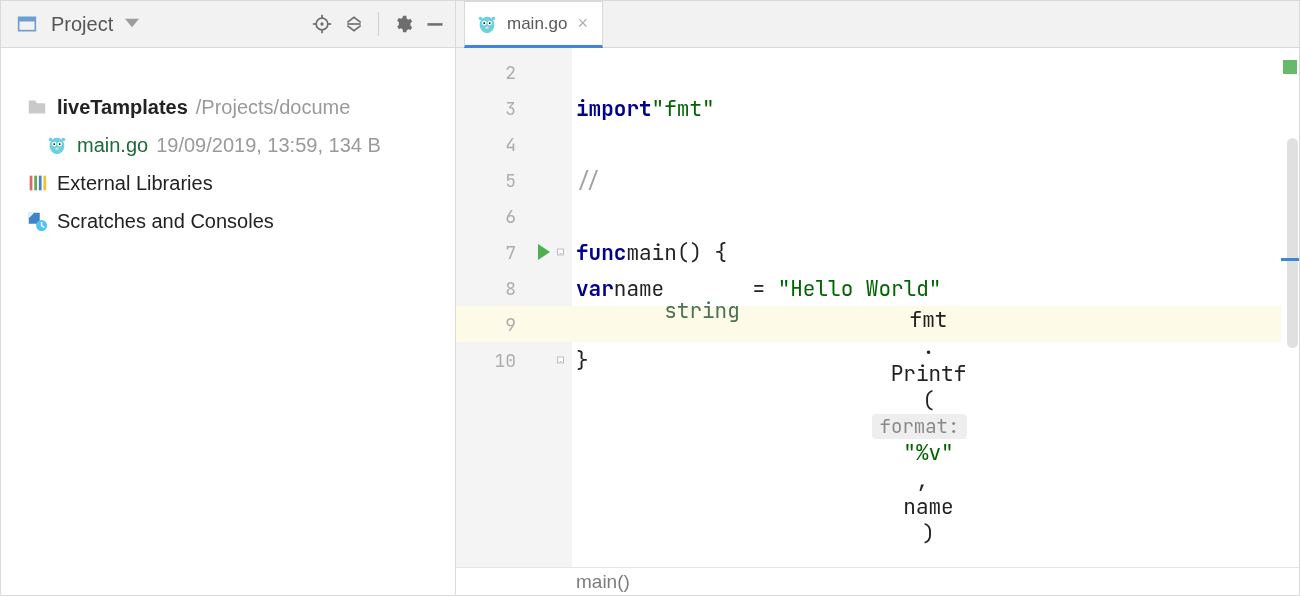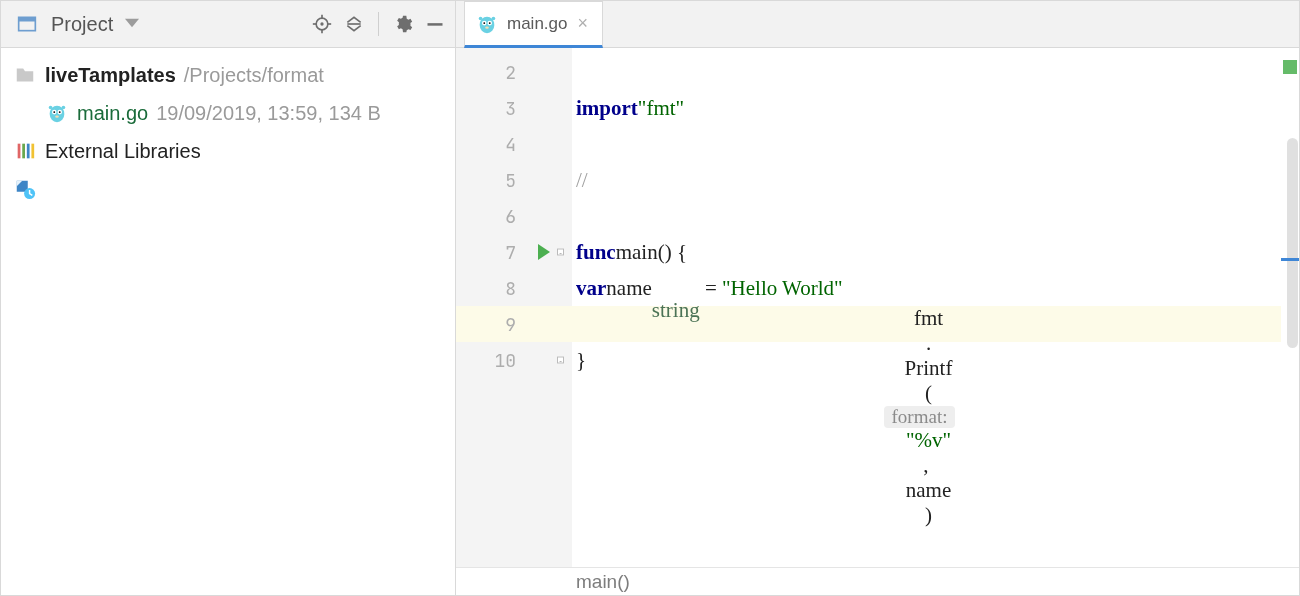--- a/index.html
+++ b/index.html
@@ -19,20 +19,21 @@
     border: 1px solid #d9d9d9;
   }
   
   .left {
     width: 455px;
     flex: 0 0 455px;
     border-right: 1px solid #d9d9d9;
     display: flex;
     flex-direction: column;
     background: #fff;
+    gap: 32px;
   }
   .project-toolbar {
     height: 47px;
     border-bottom: 1px solid #d9d9d9;
     display: flex;
     align-items: center;
     background: #f2f2f2;
     padding: 0 6px 0 12px;
     gap: 4px;
   }
@@ -81,21 +82,21 @@
     padding-top: 8px;
     font-size: 20px;
     line-height: 38px;
     white-space: nowrap;
     overflow: hidden;
   }
   .tree-row {
     display: flex;
     align-items: center;
     height: 38px;
-    padding-left: 12px;
+    padding-left: 24px;
     gap: 8px;
     cursor: pointer;
   }
   .tree-row .muted { color: #9a9a9a; }
   .file-row { padding-left: 44px; }
   .tree-icon {
     width: 24px; height: 24px;
     display: inline-flex;
     align-items: center;
     justify-content: center;
@@ -192,21 +193,20 @@
     font-size: 21px;
     color: #222;
     position: relative;
   }
   .code-line {
     height: 36px;
     display: flex;
     align-items: center;
     padding-left: 4px;
     white-space: pre;
-    font-family: Liberation Serif, serif;
   }
   .hl-line { background: #fdfbe8; flex-direction: column; }
   .kw { color: #00008b; font-weight: 600; }
   .str { color: #006400; }
   .comment-sl { color: #a0a0a0; }
   .todo { color: #0790c3; font-style: italic; }
   .type { color: #4b7355; margin-top: 44px; }
   .ident { color: #222; }
   .paren { color: #222; }
   .hint-pill {
@@ -327,21 +327,21 @@
     </div>
 
     <div class="tree">
       <div class="tree-row">
         <span class="tree-icon">
           <svg viewBox="0 0 24 24" width="22" height="22">
               <path d="M3 5h7l2 3h9v11H3z" fill="#c9c9c9"></path>
             </svg>
         </span>
         <span style="font-weight:700">liveTamplates</span>
-        <span class="muted">/Projects/format</span>
+        <span class="muted">/Projects/docume</span>
       </div>
       <div class="tree-row file-row">
         <span class="tree-icon">
           <svg class="gopher" viewBox="0 0 24 24">
               <ellipse cx="12" cy="13" rx="8" ry="9" fill="#6ad1e3"></ellipse>
               <circle cx="9" cy="11" r="2.5" fill="#fff"></circle>
               <circle cx="15" cy="11" r="2.5" fill="#fff"></circle>
               <circle cx="9" cy="11" r="1" fill="#000"></circle>
               <circle cx="15" cy="11" r="1" fill="#000"></circle>
               <ellipse cx="12" cy="16" rx="2" ry="1.2" fill="#f5deb3"></ellipse>
@@ -365,20 +365,21 @@
       </div>
       <div class="tree-row">
         <span class="tree-icon">
           <svg viewBox="0 0 24 24" width="22" height="22">
               <rect x="3" y="3" width="12" height="12" fill="#3d85c6"></rect>
               <polygon points="3,3 9,3 3,9" fill="#e6f2fb"></polygon>
               <circle cx="17" cy="17" r="6" fill="#4fc3f7"></circle>
               <path d="M17 13v4l3 2" stroke="#fff" stroke-width="1.6" fill="none"></path>
             </svg>
         </span>
+        <span>Scratches and Consoles</span>
       </div>
     </div>
   </div>
 
   <div class="right">
 
     <div class="tabbar">
       <div class="tab">
         <span class="tree-icon">
           <svg class="gopher" viewBox="0 0 24 24">

